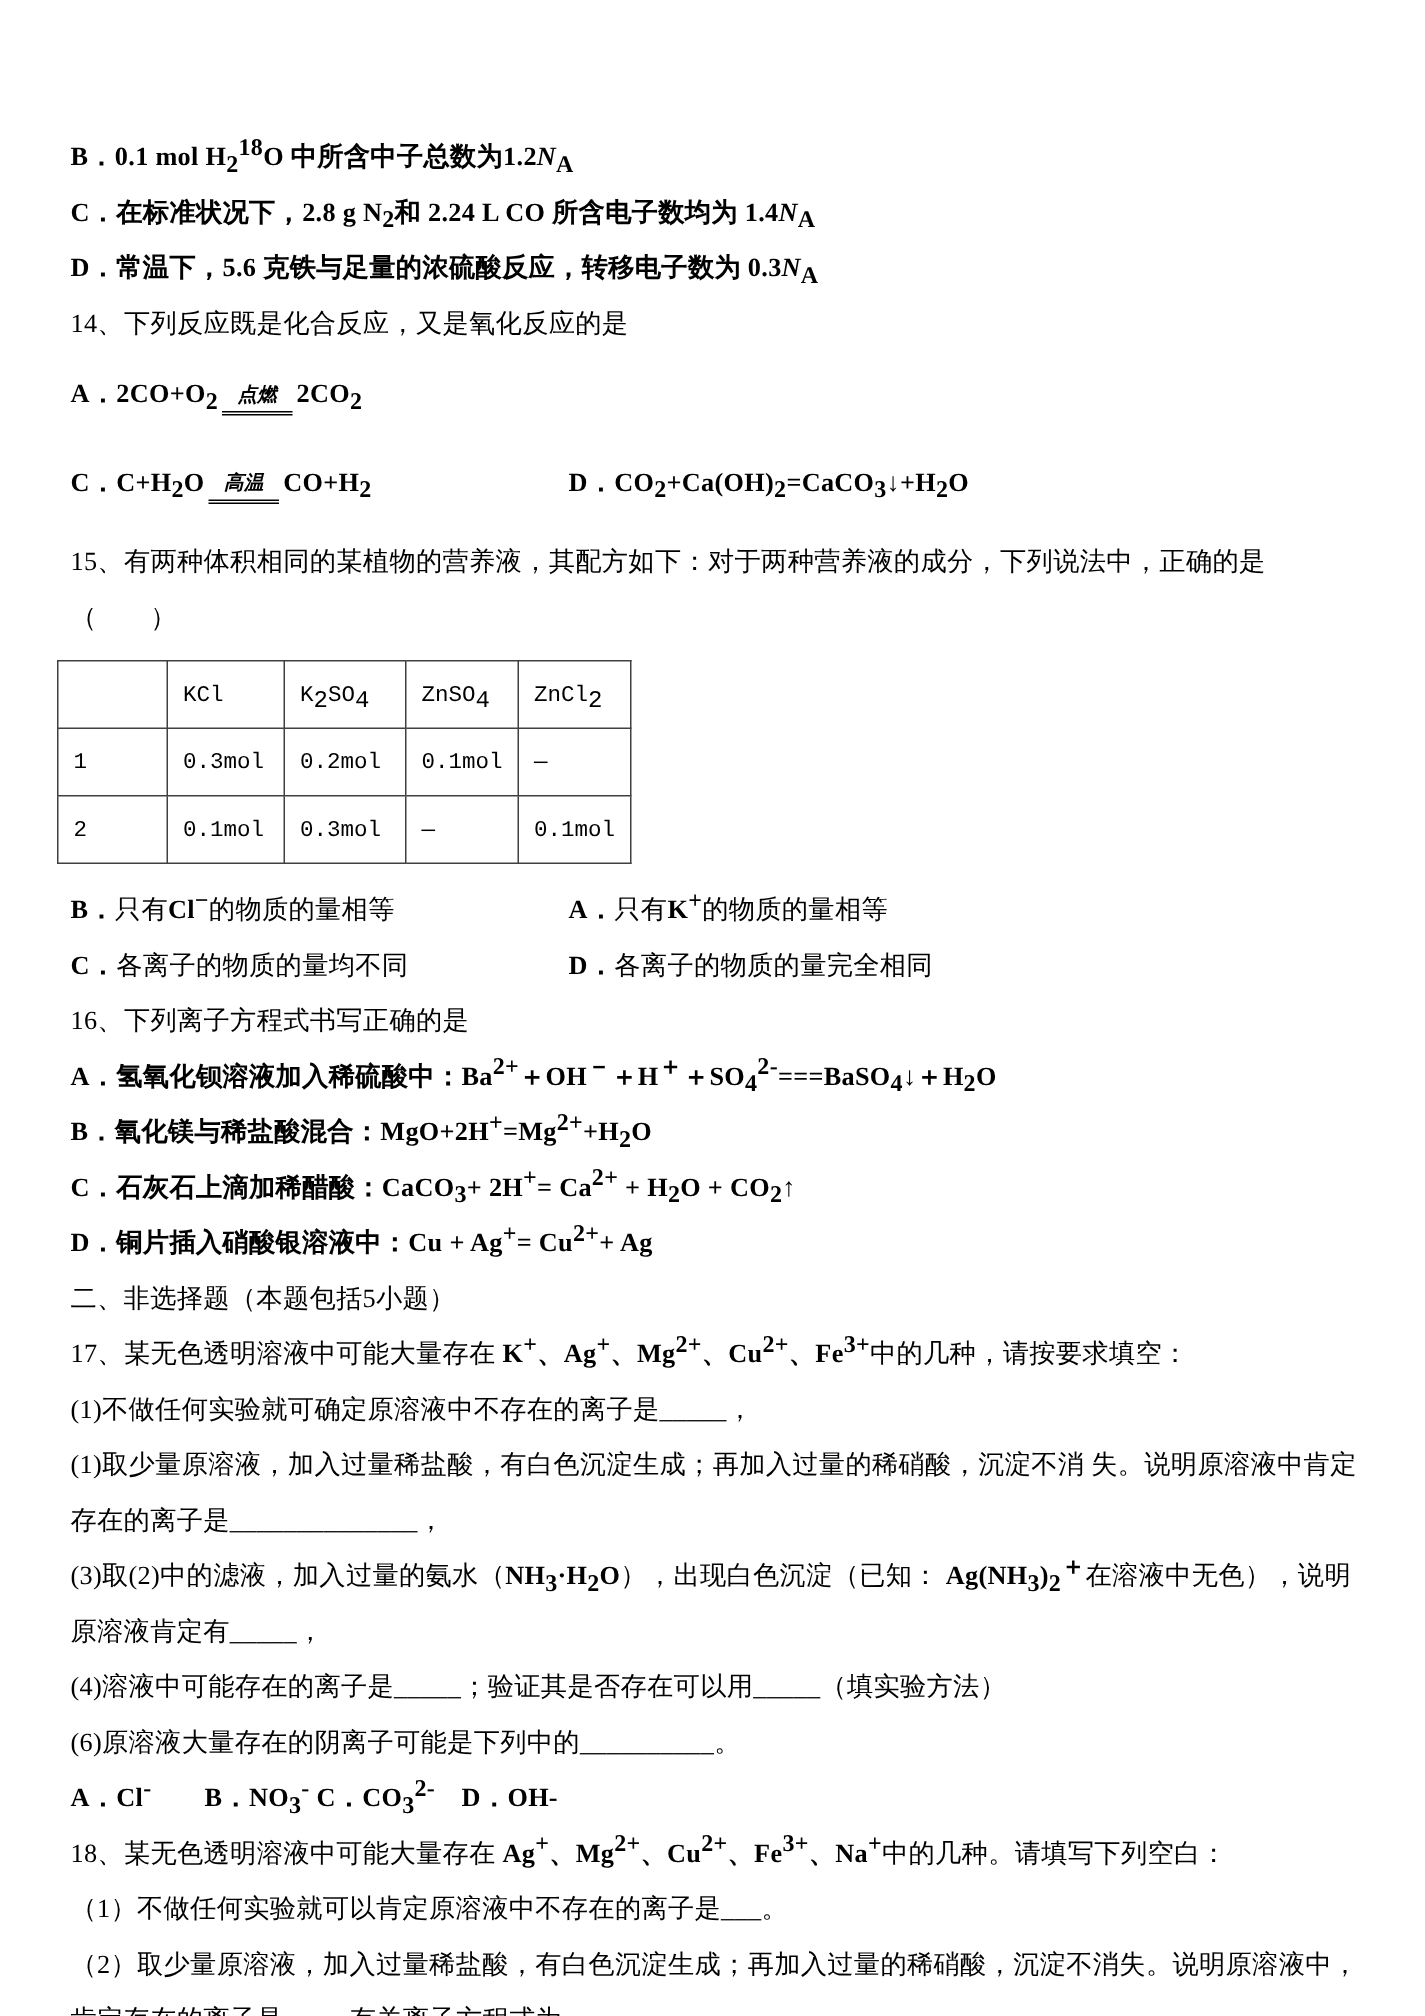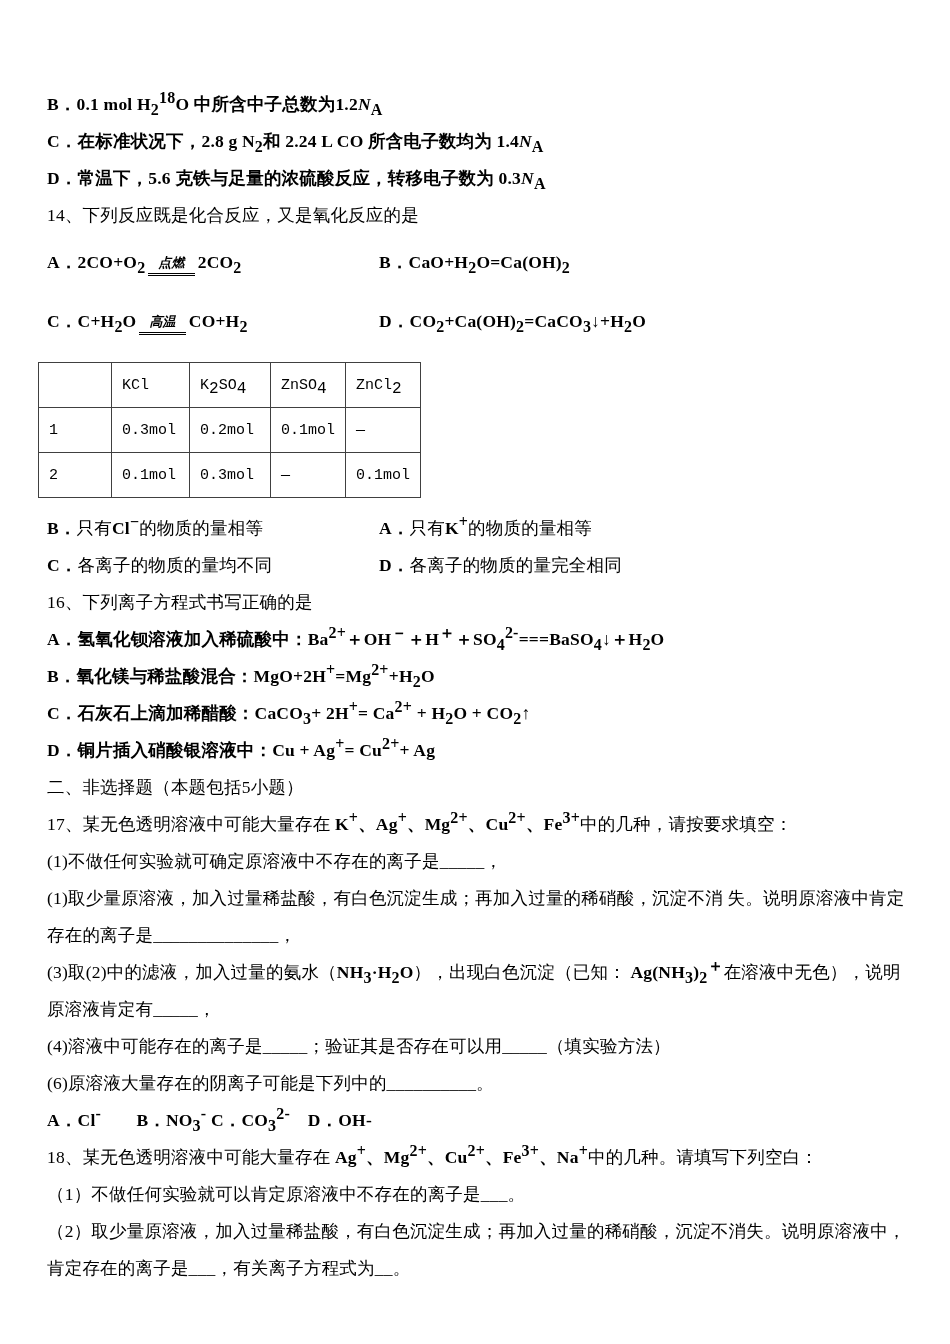--- a/index.html
+++ b/index.html
@@ -41,28 +41,28 @@
 <div class="page">
 
   <p class="line bold">B．0.1 mol H<sub>2</sub><sup>18</sup>O 中所含中子总数为1.2<i>N</i><sub>A</sub></p>
   <p class="line bold">C．在标准状况下，2.8 g N<sub>2</sub>和 2.24 L CO 所含电子数均为 1.4<i>N</i><sub>A</sub></p>
   <p class="line bold">D．常温下，5.6 克铁与足量的浓硫酸反应，转移电子数为 0.3<i>N</i><sub>A</sub></p>
 
   <p class="line">14、下列反应既是化合反应，又是氧化反应的是</p>
 
   <div class="line opts2 bold rxn-row">
     <span class="opt"><span>A．2CO+O<sub>2</sub></span><span class="cond"><span class="cond-text">点燃</span></span><span>2CO<sub>2</sub></span></span>
-    <span class="opt">B．CaO+H<sub>2</sub>O=Ca(OH)<sub>2</sub></span>
   </div>
 
   <div class="line opts2 bold rxn-row">
     <span class="opt"><span>C．C+H<sub>2</sub>O</span><span class="cond"><span class="cond-text">高温</span></span><span>CO+H<sub>2</sub></span></span>
     <span class="opt">D．CO<sub>2</sub>+Ca(OH)<sub>2</sub>=CaCO<sub>3</sub>↓+H<sub>2</sub>O</span>
   </div>
 
+  <p class="line mt-sm">15、有两种体积相同的某植物的营养液，其配方如下：对于两种营养液的成分，下列说法中，正确的是（　　）</p>
 
   <table class="nutrient-table">
     <tbody>
       <tr>
         <td></td>
         <td>KCl</td>
         <td>K<sub>2</sub>SO<sub>4</sub></td>
         <td>ZnSO<sub>4</sub></td>
         <td>ZnCl<sub>2</sub></td>
       </tr>

